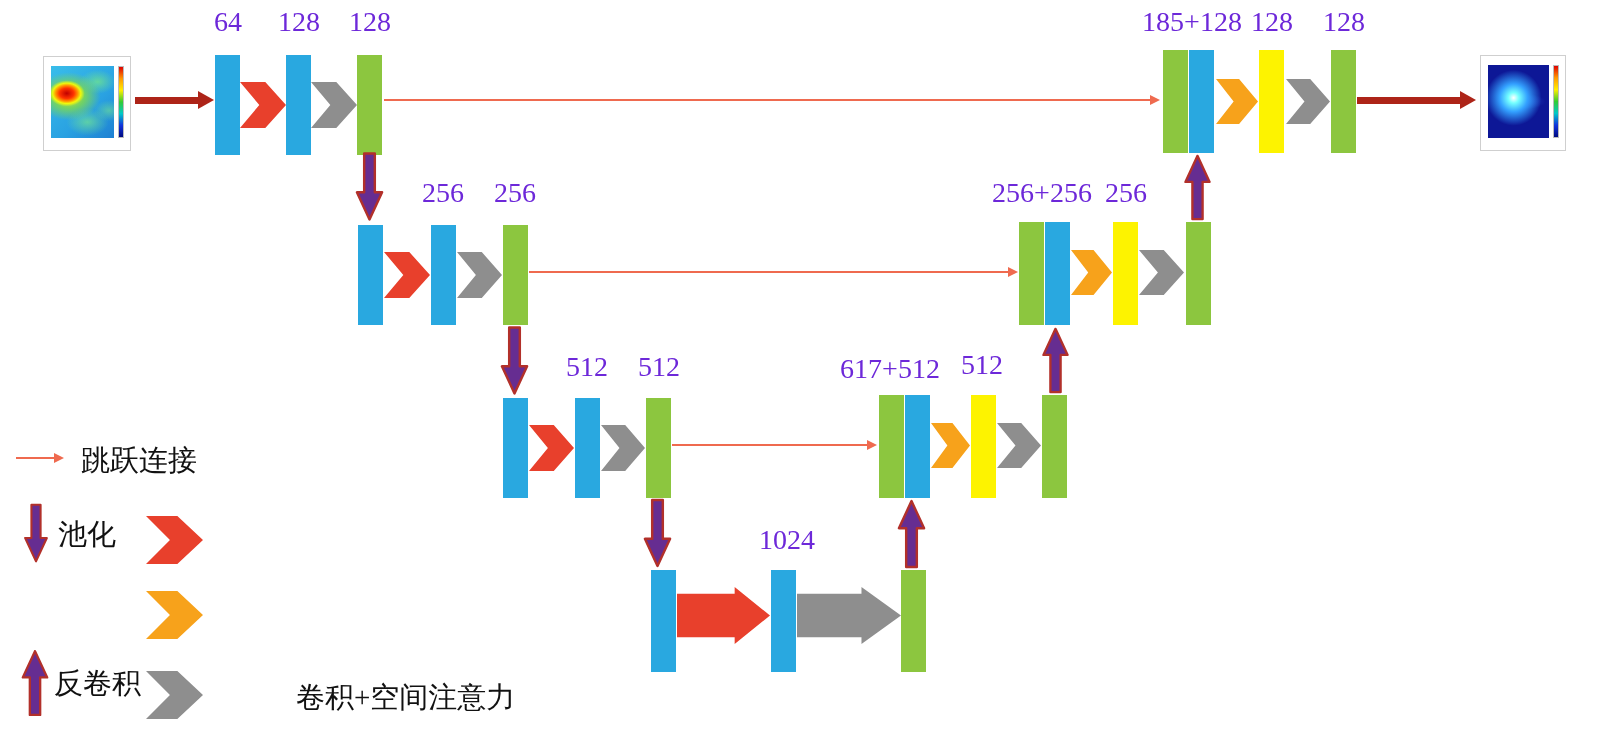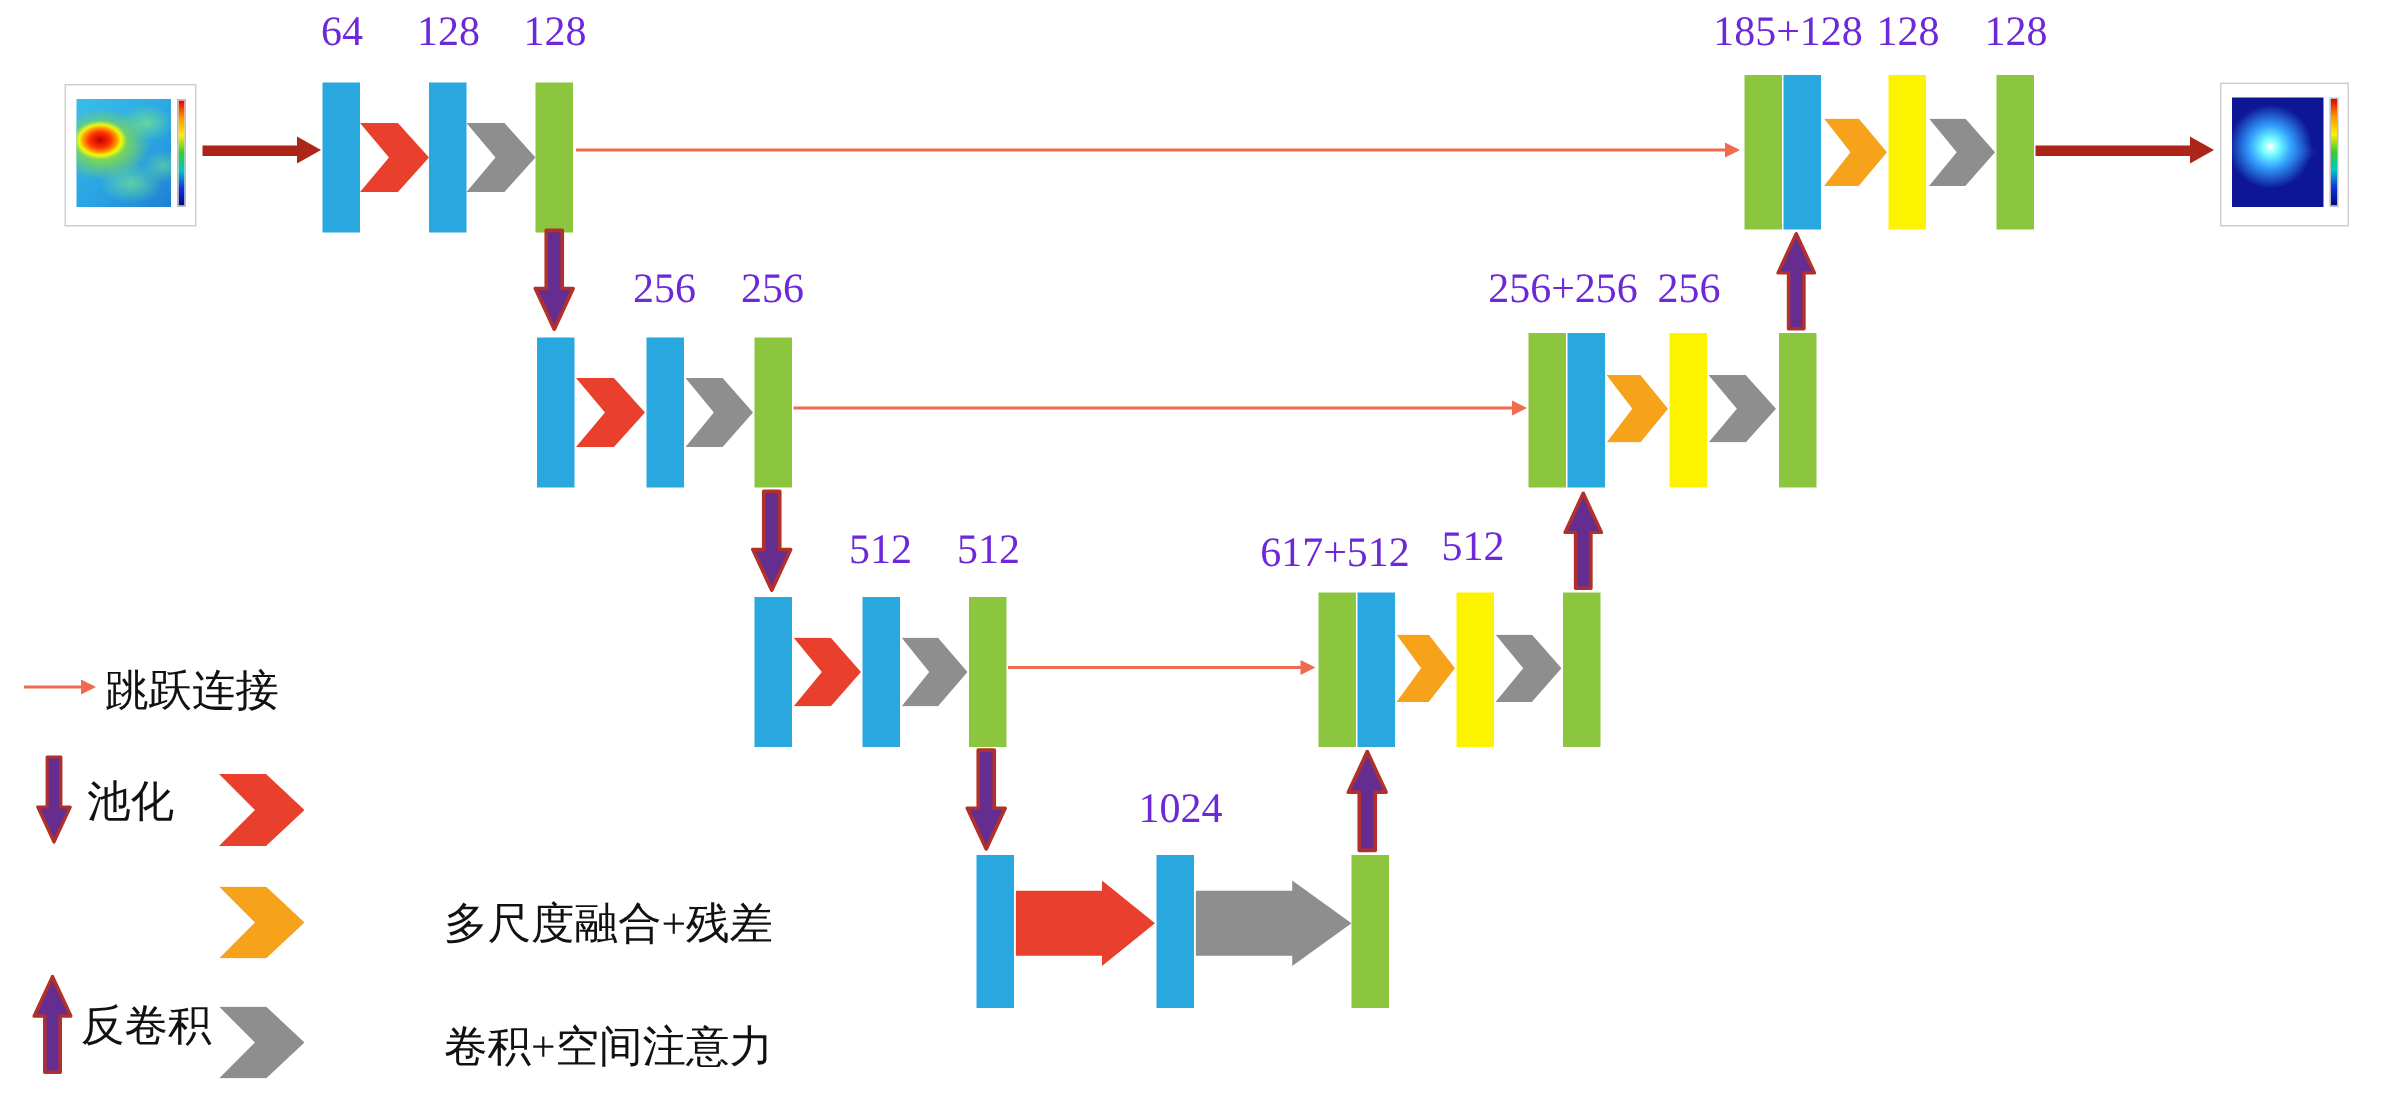--- a/index.html
+++ b/index.html
@@ -170,31 +170,30 @@
   <svg class="parrow" style="left:1040px;top:327px" width="31" height="67" viewBox="0 0 32 72">
       <path d="M10.5 70 H21.5 V30 H29 L16 2 L3 30 H10.5 Z"></path>
     </svg>
   <svg class="parrow" style="left:1182px;top:154px" width="31" height="67" viewBox="0 0 32 72">
       <path d="M10.5 70 H21.5 V30 H29 L16 2 L3 30 H10.5 Z"></path>
     </svg>
 
   <div class="skipline" style="left:16px;top:457px;width:46px">
       <span class="head"></span>
     </div>
-  <div class="cjk" style="left:70px;top:441px">跳跃连接</div>
+  <div class="cjk" style="left:81px;top:441px">跳跃连接</div>
 
   <svg class="parrow" style="left:22px;top:503px" width="28" height="60" viewBox="0 0 32 72">
       <path d="M10.5 2 H21.5 V42 H29 L16 70 L3 42 H10.5 Z"></path>
     </svg>
   <div class="cjk" style="left:58px;top:515px">池化</div>
 
   <div class="chev red" style="left:146px;top:516px;width:57px;height:48px"></div>
 
   <div class="chev orange" style="left:146px;top:591px;width:57px;height:48px"></div>
-  <div class="cjk" style="left:296px;top:596px">多尺度融合+残差</div>
 
   <svg class="parrow" style="left:20px;top:648px" width="30" height="70" viewBox="0 0 32 72">
       <path d="M10.5 70 H21.5 V30 H29 L16 2 L3 30 H10.5 Z"></path>
     </svg>
   <div class="cjk" style="left:54px;top:664px">反卷积</div>
 
   <div class="chev gray" style="left:146px;top:671px;width:57px;height:48px"></div>
   <div class="cjk" style="left:296px;top:678px">卷积+空间注意力</div>
 
 </div>

